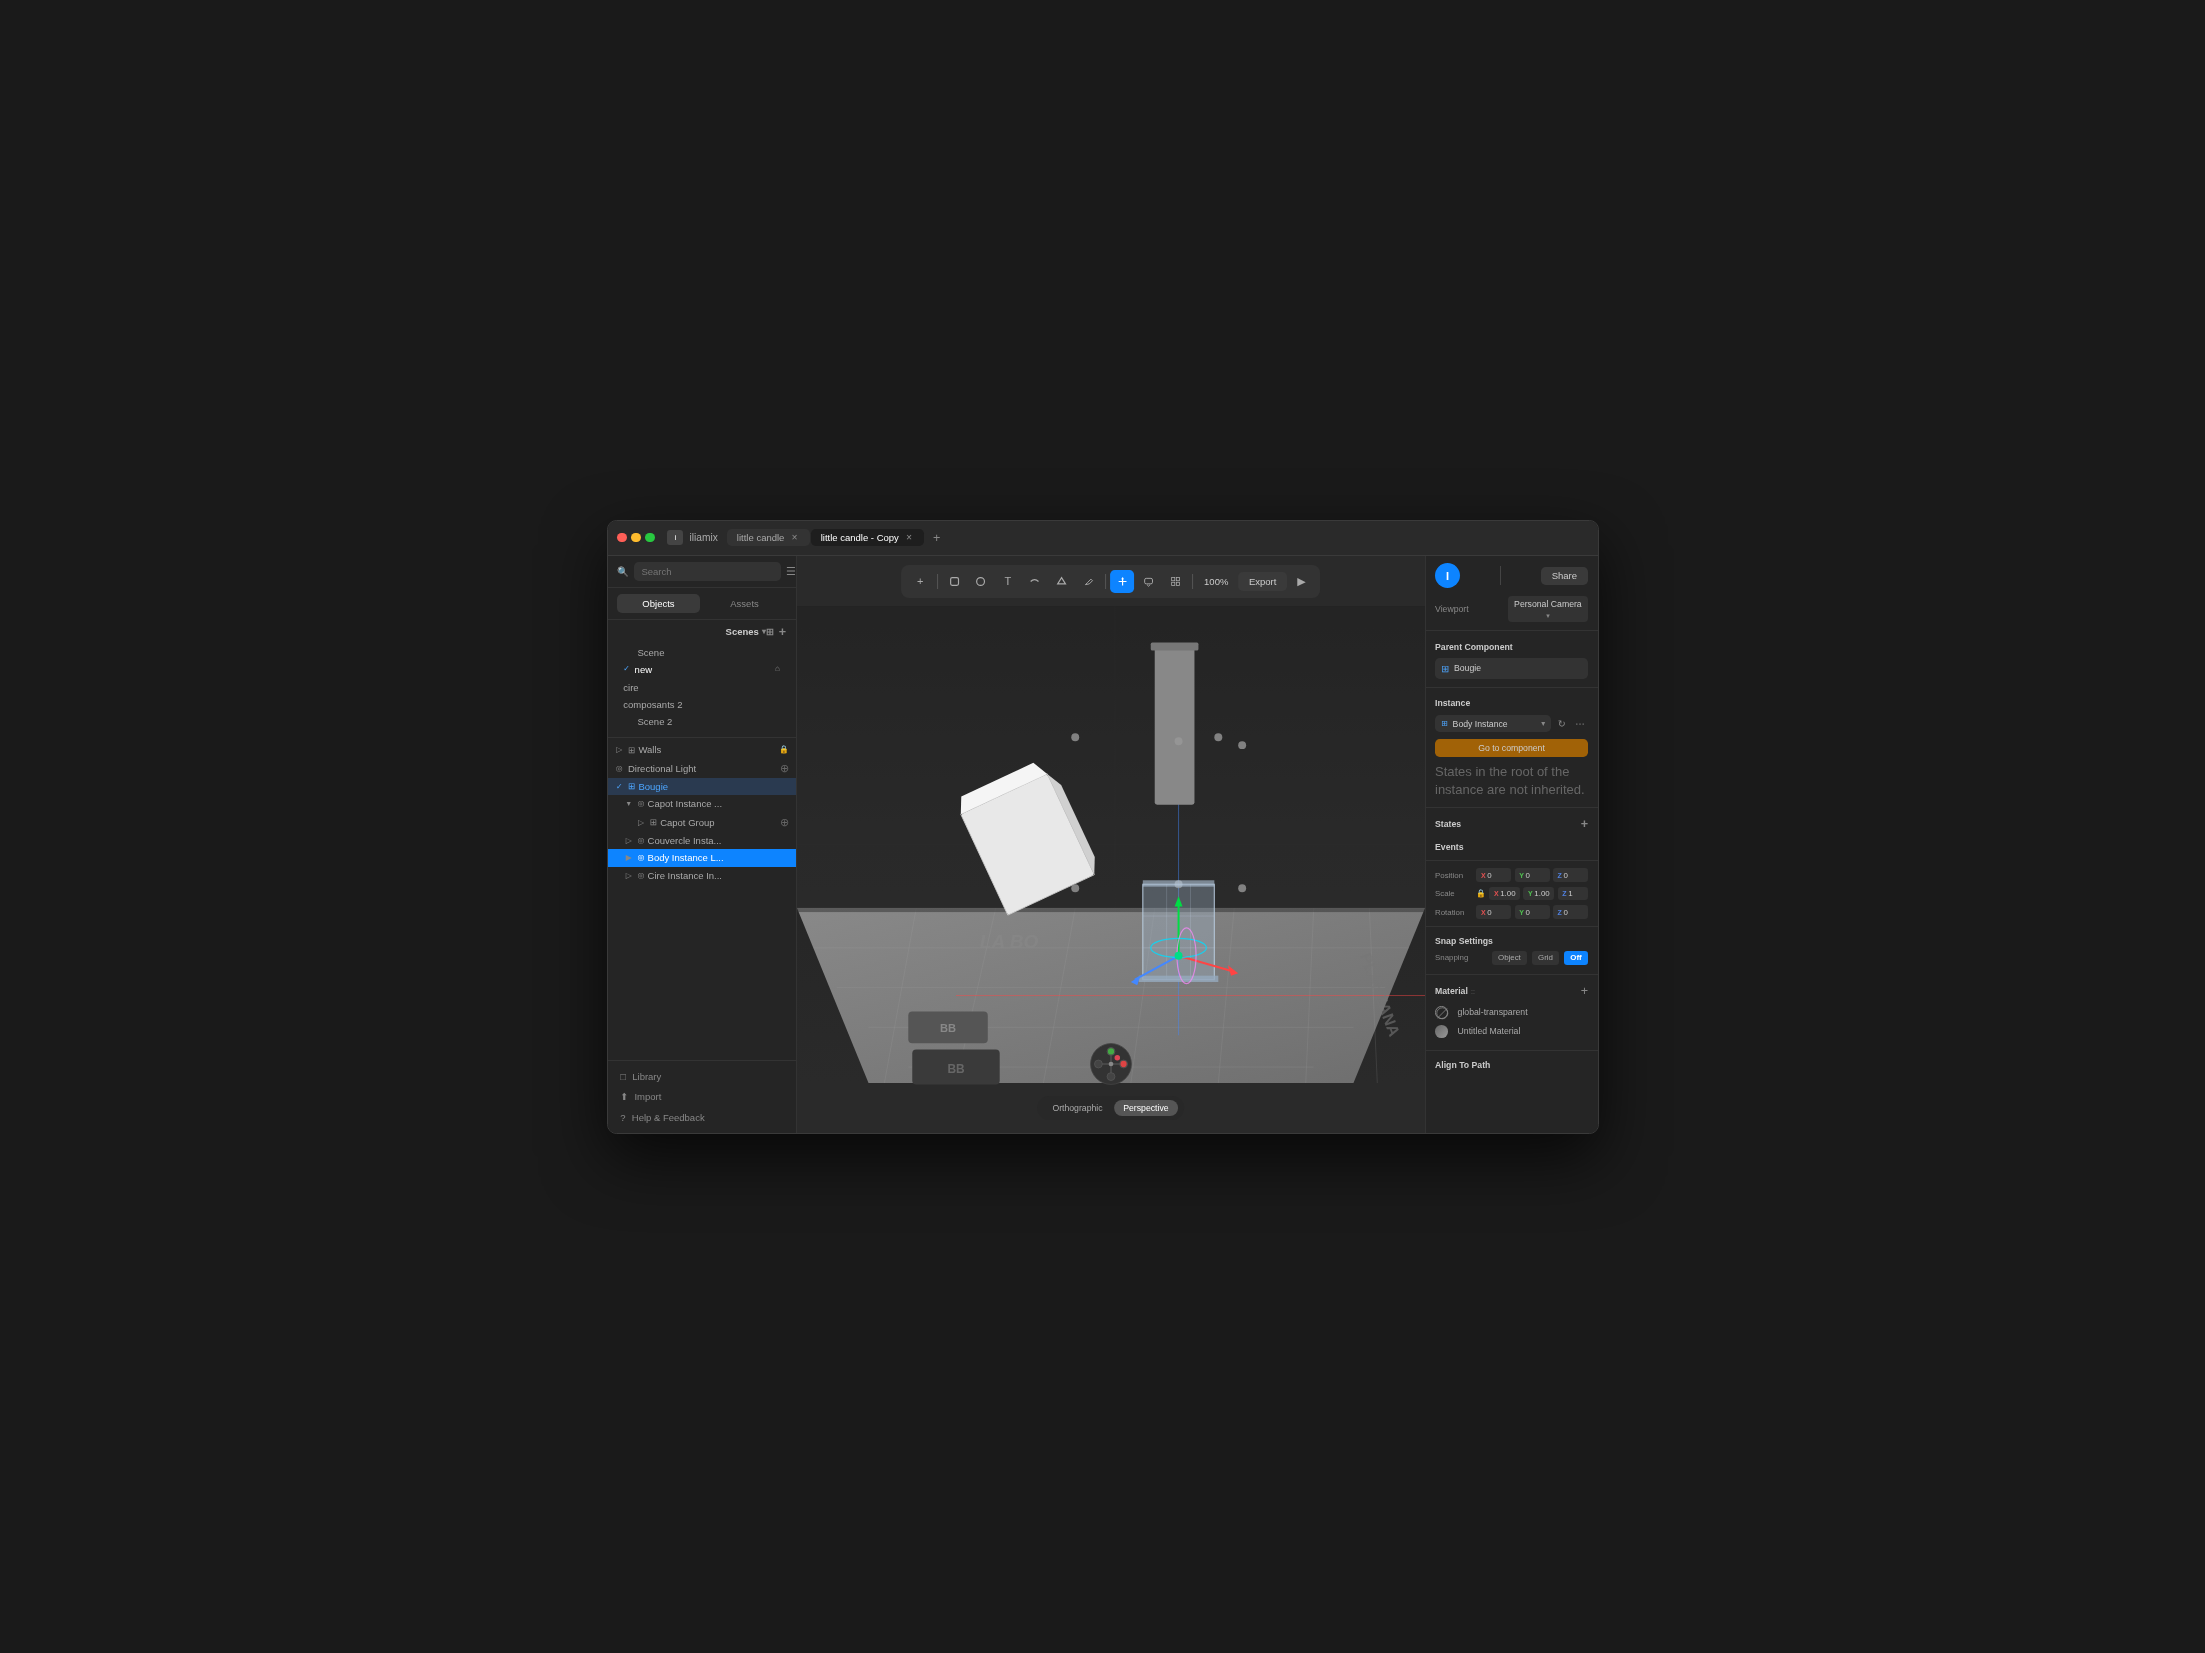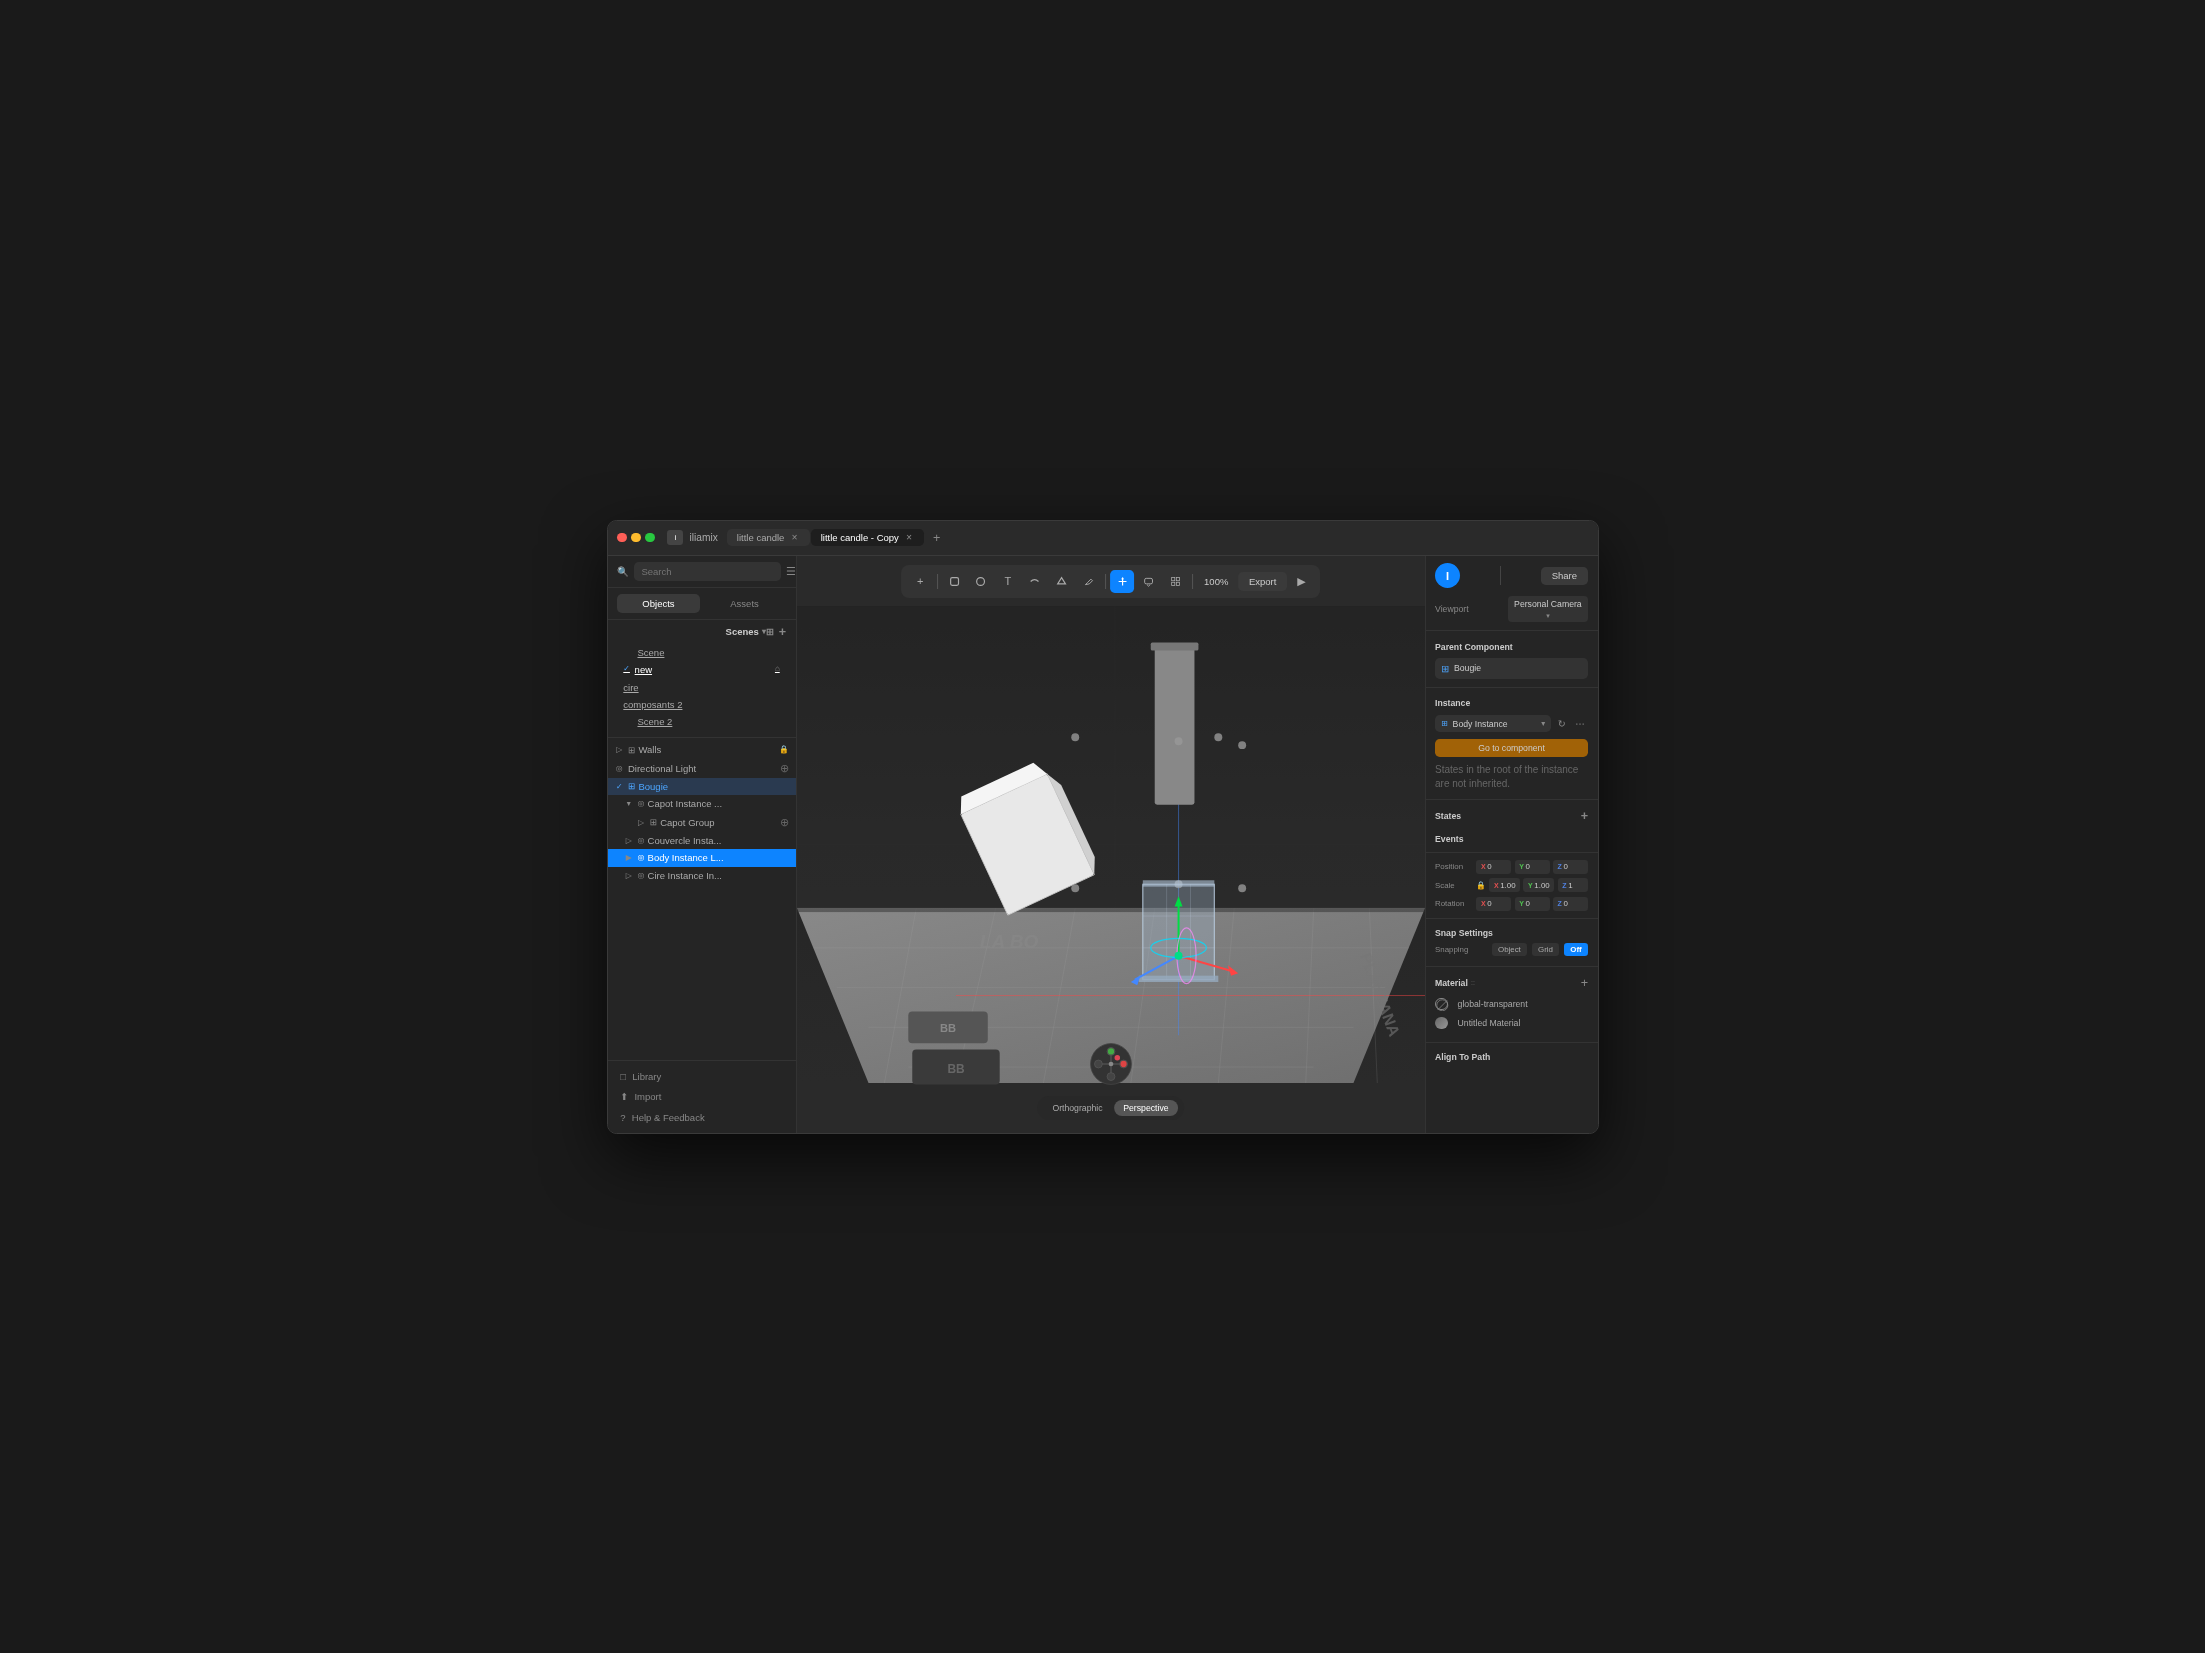--- a/index.html
+++ b/index.html
@@ -176,21 +176,20 @@
       border-bottom: 0.8px solid #333;
     }
     .scene-item {
       padding: 3.2px 15.8px;
       font-size: 9.5px;
       color: #aaa;
       cursor: pointer;
       display: flex;
       align-items: flex-start;
       gap: 4.7px;
-      text-decoration: underline;
     }
     .scene-item.active { color: #fff; }
     .scene-item .check { color: #4da6ff; font-size: 7.9px; }
     .scene-item .home-icon { color: #888; font-size: 7.9px; margin-left: auto; }
     .object-tree {
       flex: 1;
       overflow-y: auto;
       padding: 3.2px 0;
     }
     .tree-item {
@@ -395,21 +394,21 @@
       padding: 3.9px;
       border-radius: 4.7px;
       font-size: 8.7px;
       cursor: pointer;
       text-align: center;
       width: calc(100% - 19px);
     }
     .rp-note {
       padding: 3.2px 9.5px;
       color: #666;
-      font-size: 10px;
+      font-size: 13px;
       line-height: 1.4;
     }
     .states-row {
       display: flex;
       align-items: center;
       justify-content: space-between;
       padding: 4.7px 9.5px;
       color: #ccc;
       font-weight: 600;
       font-size: 8.7px;

